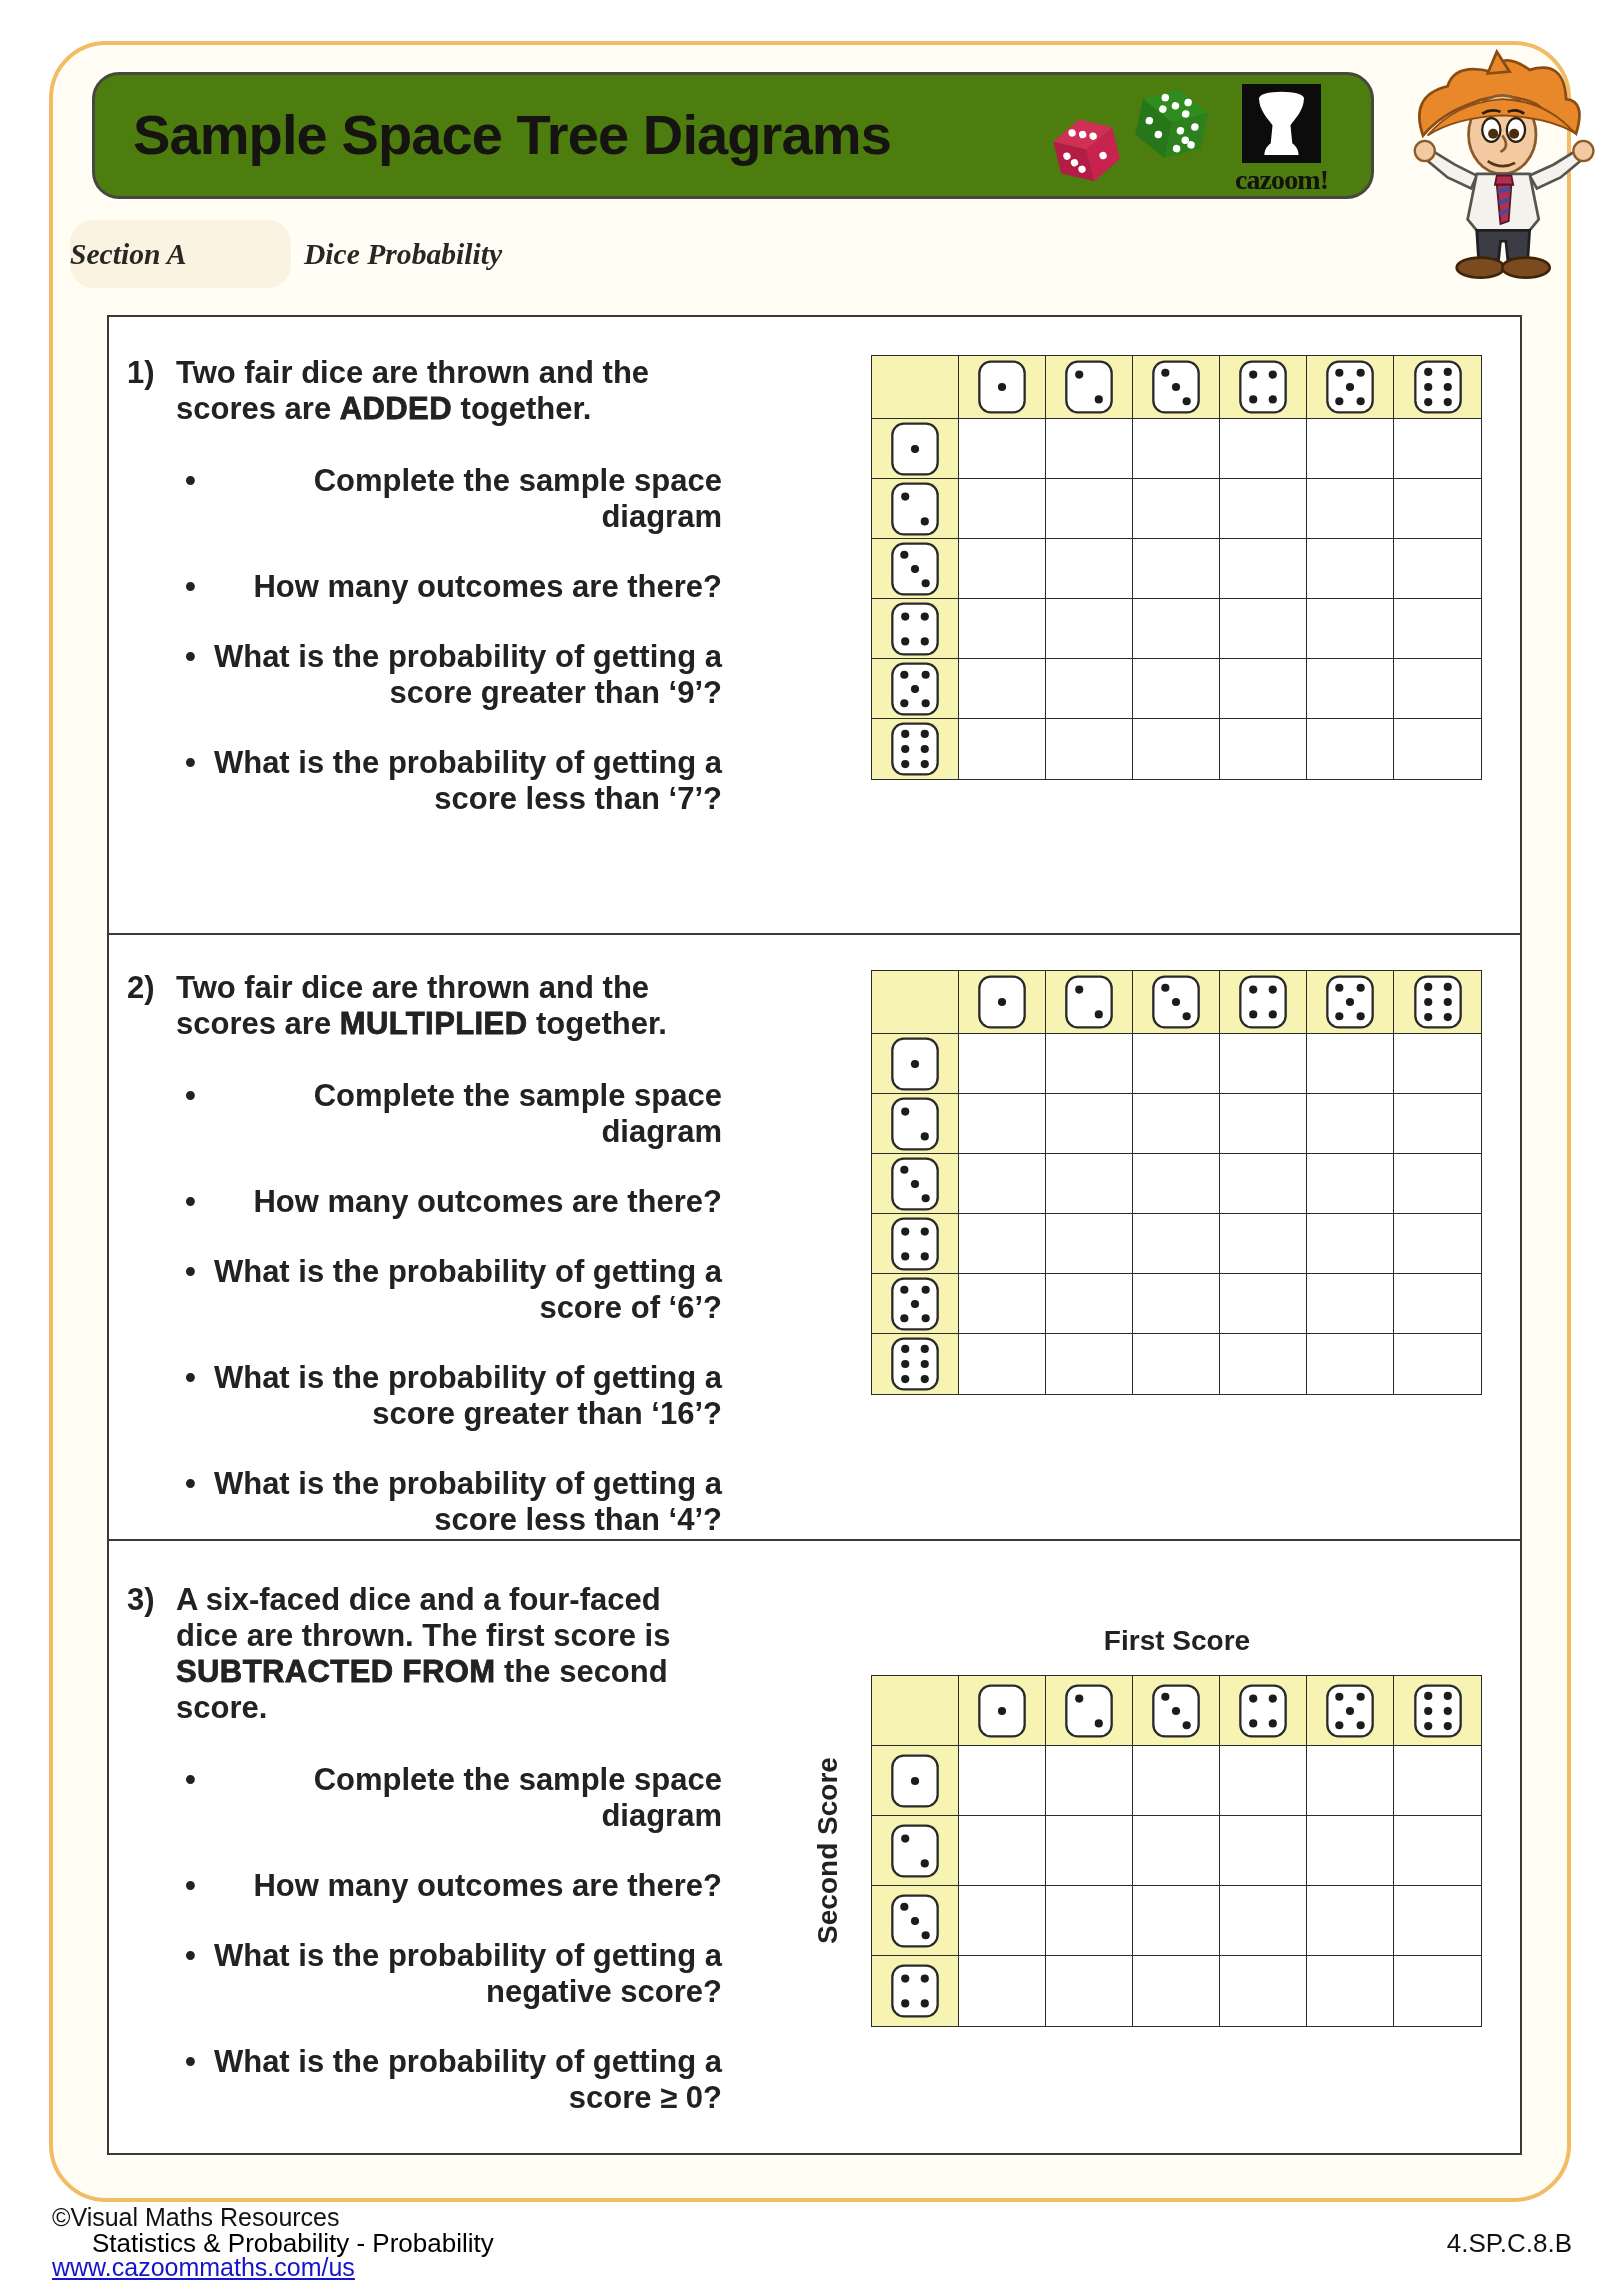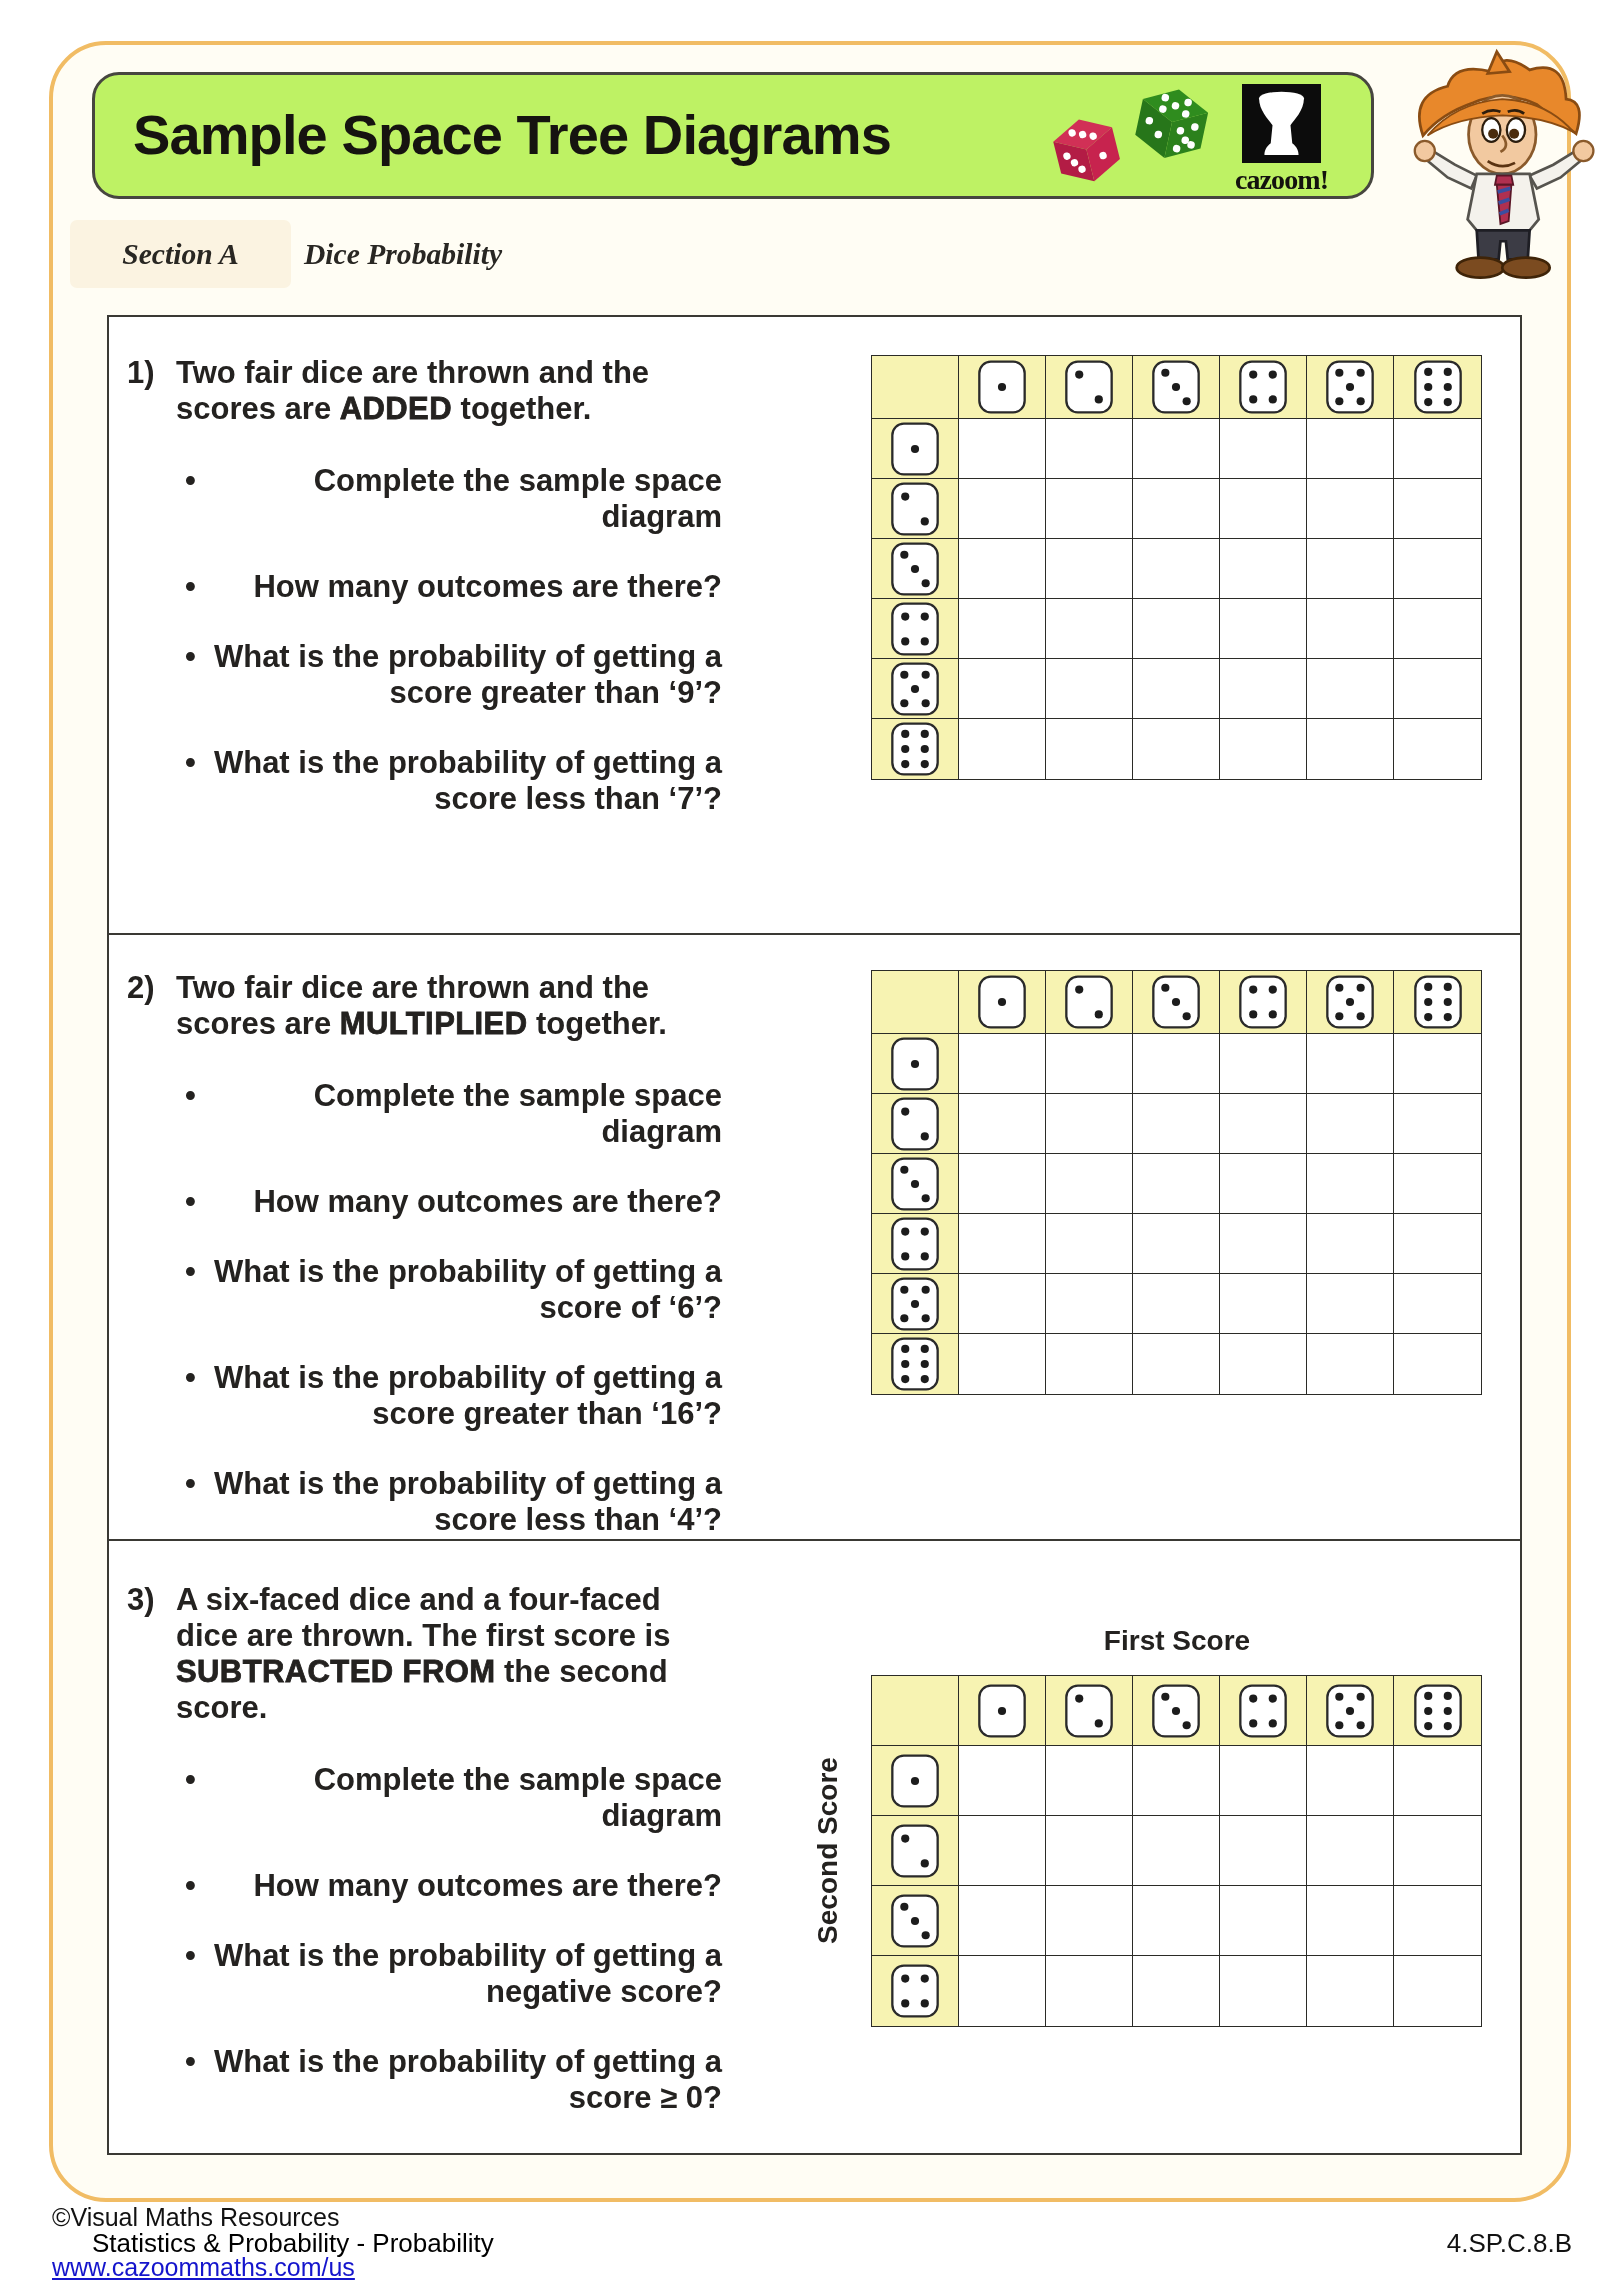--- a/index.html
+++ b/index.html
@@ -4,35 +4,35 @@
 <style>
   html,body{margin:0;padding:0;background:#ffffff;}
   body{width:1622px;height:2293px;position:relative;font-family:"Liberation Sans",sans-serif;color:#1c1a17;}
 
   
   .outer-frame{position:absolute;left:49px;top:41px;width:1514px;height:2153px;
     border:4.5px solid #f1bc64;border-radius:57px;background:#fffdf4;}
 
   
   .title-box{position:absolute;left:92px;top:72px;width:1282px;height:127px;
-    background:#bef264;border:3.6px solid #47463f;border-radius:27px;box-sizing:border-box;}
+    background:#4d7c0f;border:3.6px solid #47463f;border-radius:27px;box-sizing:border-box;}
   .title-box h1{position:absolute;left:38px;top:0;margin:0;line-height:120px;
     font-size:56px;font-weight:bold;letter-spacing:-0.9px;color:#161410;white-space:nowrap;}
   .logo-cluster{position:absolute;right:16px;top:0;height:127px;width:313px;}
   .icon-red-die{position:absolute;left:0px;top:32px;}
   .icon-green-die{position:absolute;left:79px;top:1.8px;}
   .cazoom-logo{position:absolute;left:190px;top:9px;width:99px;text-align:center;}
   .cazoom-text{font-family:"Liberation Serif",serif;font-weight:bold;font-size:28px;
     letter-spacing:-0.9px;color:#14120e;margin-top:-1.8px;}
 
   .mascot{position:absolute;left:1400px;top:48px;}
 
   
   .section-pill{position:absolute;left:70px;top:220px;width:221px;height:68px;
-    background:#fbf3e1;border-radius:7px;text-align:center;line-height:68px;}
+    background:#fbf3e1;border-radius:23px;line-height:68px;}
   .section-pill span,.section-title{font-family:"Liberation Serif",serif;
     font-style:italic;font-weight:bold;font-size:29.6px;color:#292723;}
   .section-title{position:absolute;left:304px;top:220px;line-height:68px;}
 
   
   .main-box{position:absolute;left:107px;top:315px;width:1415px;height:1840px;
     border:2.7px solid #3a3934;background:#ffffff;box-sizing:border-box;}
   .divider{position:absolute;left:0;width:100%;height:1.8px;background:#3a3934;}
   .divider.d1{top:616px;}
   .divider.d2{top:1222px;}

